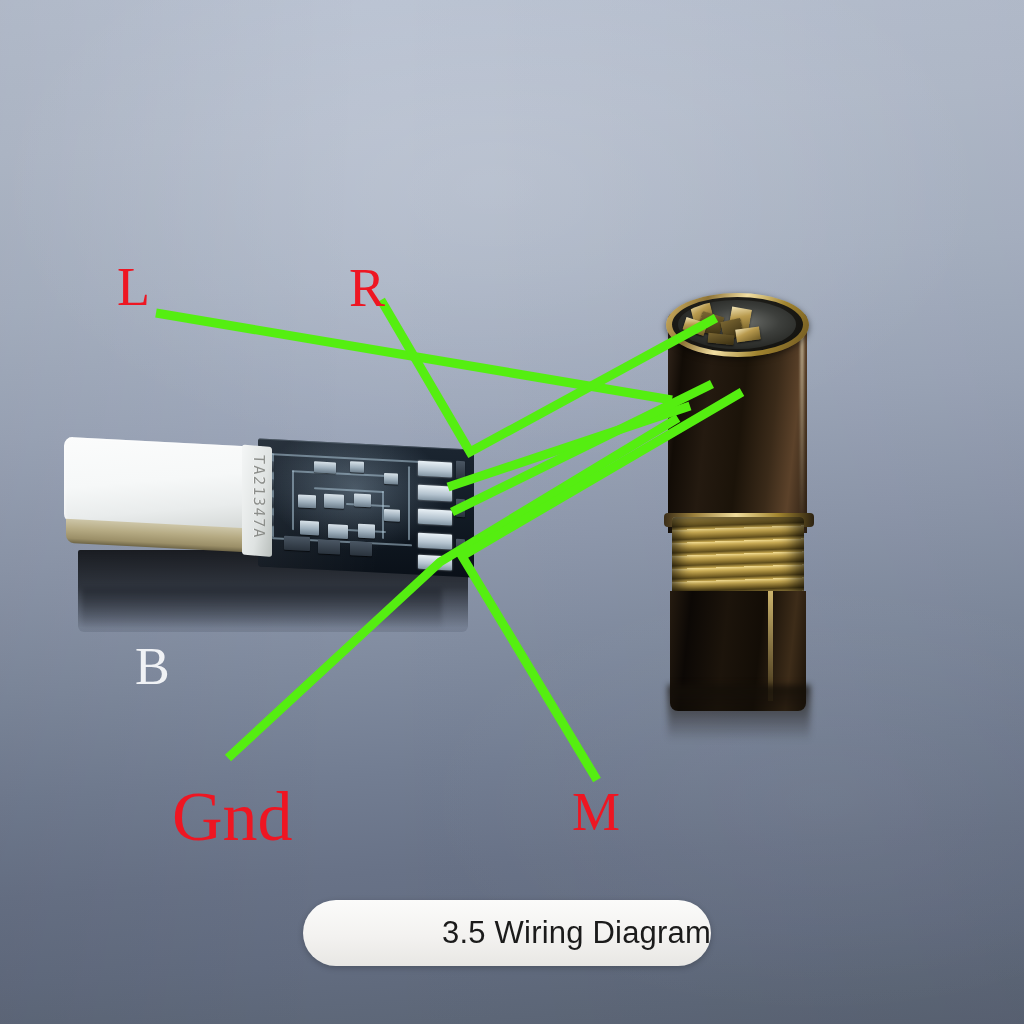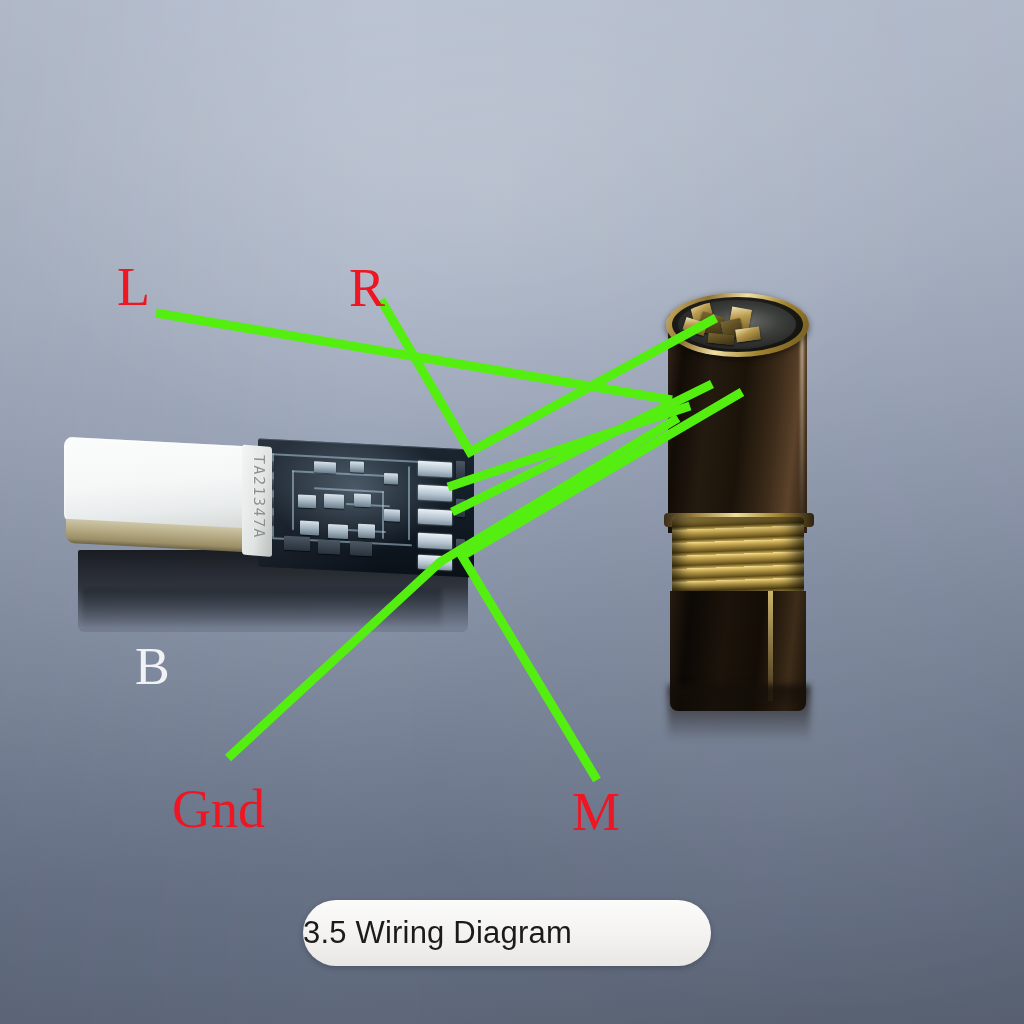--- a/index.html
+++ b/index.html
@@ -276,21 +276,21 @@
   #caption {
     position: absolute;
     left: 303px;
     top: 900px;
     width: 408px;
     height: 66px;
     background: linear-gradient(180deg, #fbfbfa 0%, #f3f2f0 55%, #e8e7e4 100%);
     border-radius: 34px;
     display: flex;
     align-items: center;
-    justify-content: flex-start;
+    justify-content: flex-end;
     box-shadow: 0 2px 6px rgba(0,0,0,0.22);
   }
   #caption .cap-text {
     font-family: "Liberation Sans", sans-serif;
     font-size: 31px;
     color: #1b1b1b;
     letter-spacing: 0.2px;
   }
 </style>
 </head>
@@ -385,21 +385,21 @@
     <polyline class="lead-line" points="448,487 690,406" stroke="#55ee11" stroke-width="9"></polyline>
     <polyline class="lead-line" points="452,512 712,384" stroke="#55ee11" stroke-width="9"></polyline>
   </svg>
 
   <div class="lbl lbl-red" style="left:117px;top:260px;font-size:54px;">L</div>
 
   <div class="lbl lbl-red" style="left:349px;top:261px;font-size:54px;">R</div>
 
   <div class="lbl lbl-white" style="left:135px;top:641px;font-size:52px;">B</div>
 
-  <div class="lbl lbl-red" style="left:172px;top:782px;font-size:54px;">Gnd</div>
+  <div class="lbl lbl-red" style="left:172px;top:782px;font-size:70px;">Gnd</div>
 
   <div class="lbl lbl-red" style="left:572px;top:785px;font-size:54px;">M</div>
 
   <div id="caption">
     <span class="cap-text">3.5 Wiring Diagram</span>
   </div>
 
 </div>
 
 </body></html>

